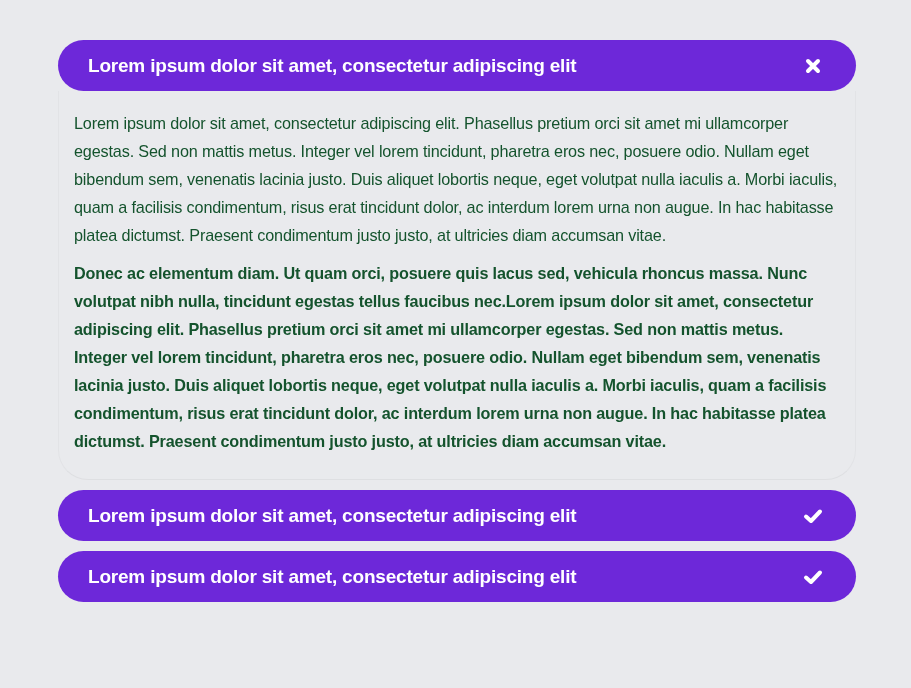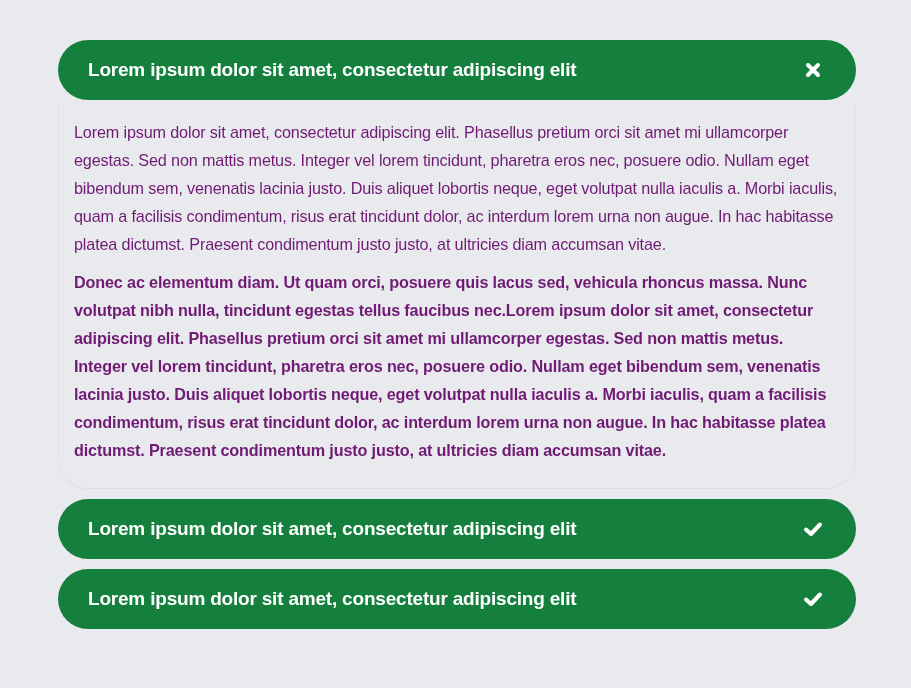--- a/index.html
+++ b/index.html
@@ -17,22 +17,22 @@
     .accordion {
       position: absolute;
       left: 58px;
       top: 40px;
       width: 798px;
     }
     .acc-item {
       margin-bottom: 10px;
     }
     .acc-header {
-      height: 60px;
-      background: #15803d;
+      height: 51px;
+      background: #6d28d9;
       border-radius: 30px;
       display: flex;
       align-items: center;
       justify-content: space-between;
       padding: 0 30px 0 30px;
       box-sizing: border-box;
       cursor: pointer;
       position: relative;
       z-index: 2;
     }
@@ -56,21 +56,21 @@
       border-bottom: 1px solid #dedfe2;
       border-left: 1px solid #e2e3e6;
       border-right: 1px solid #e2e3e6;
       border-radius: 0 0 30px 30px;
       box-sizing: border-box;
     }
     .acc-panel p {
       margin: 0 0 10px 0;
       font-size: 16.2px;
       line-height: 28px;
-      color: #701a75;
+      color: #14532d;
       letter-spacing: -0.15px;
     }
     .acc-panel p:last-child {
       margin-bottom: 0;
       font-weight: bold;
     }
   </style>
 </head>
 <body>
 

